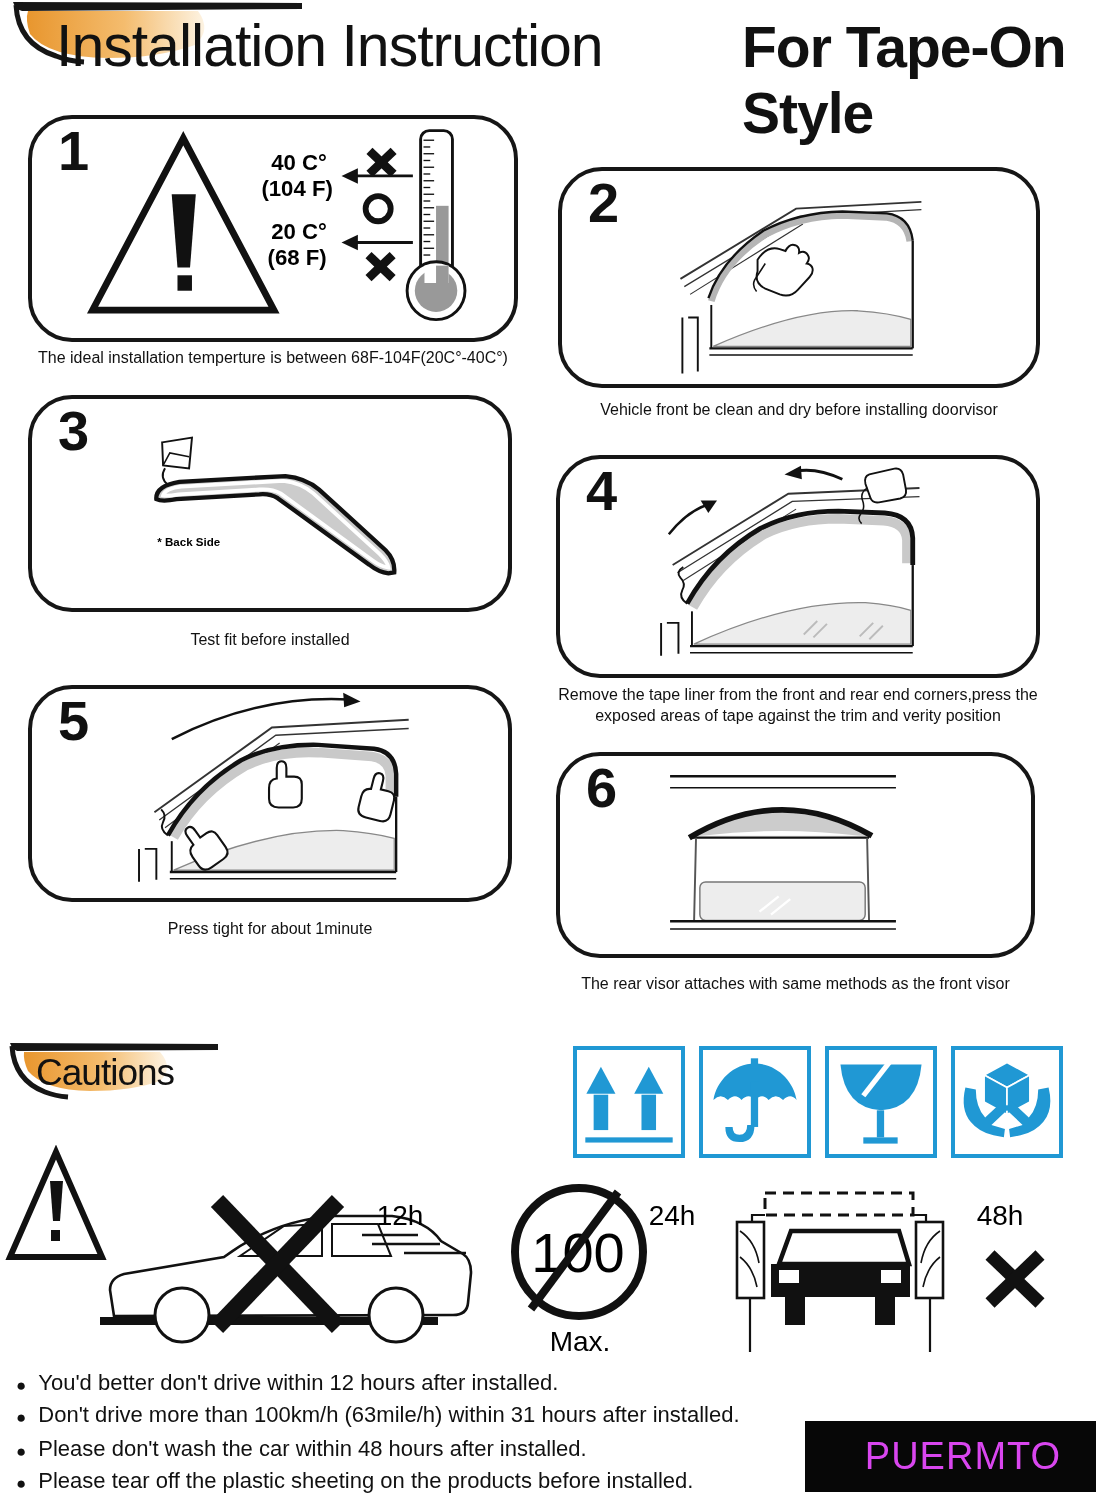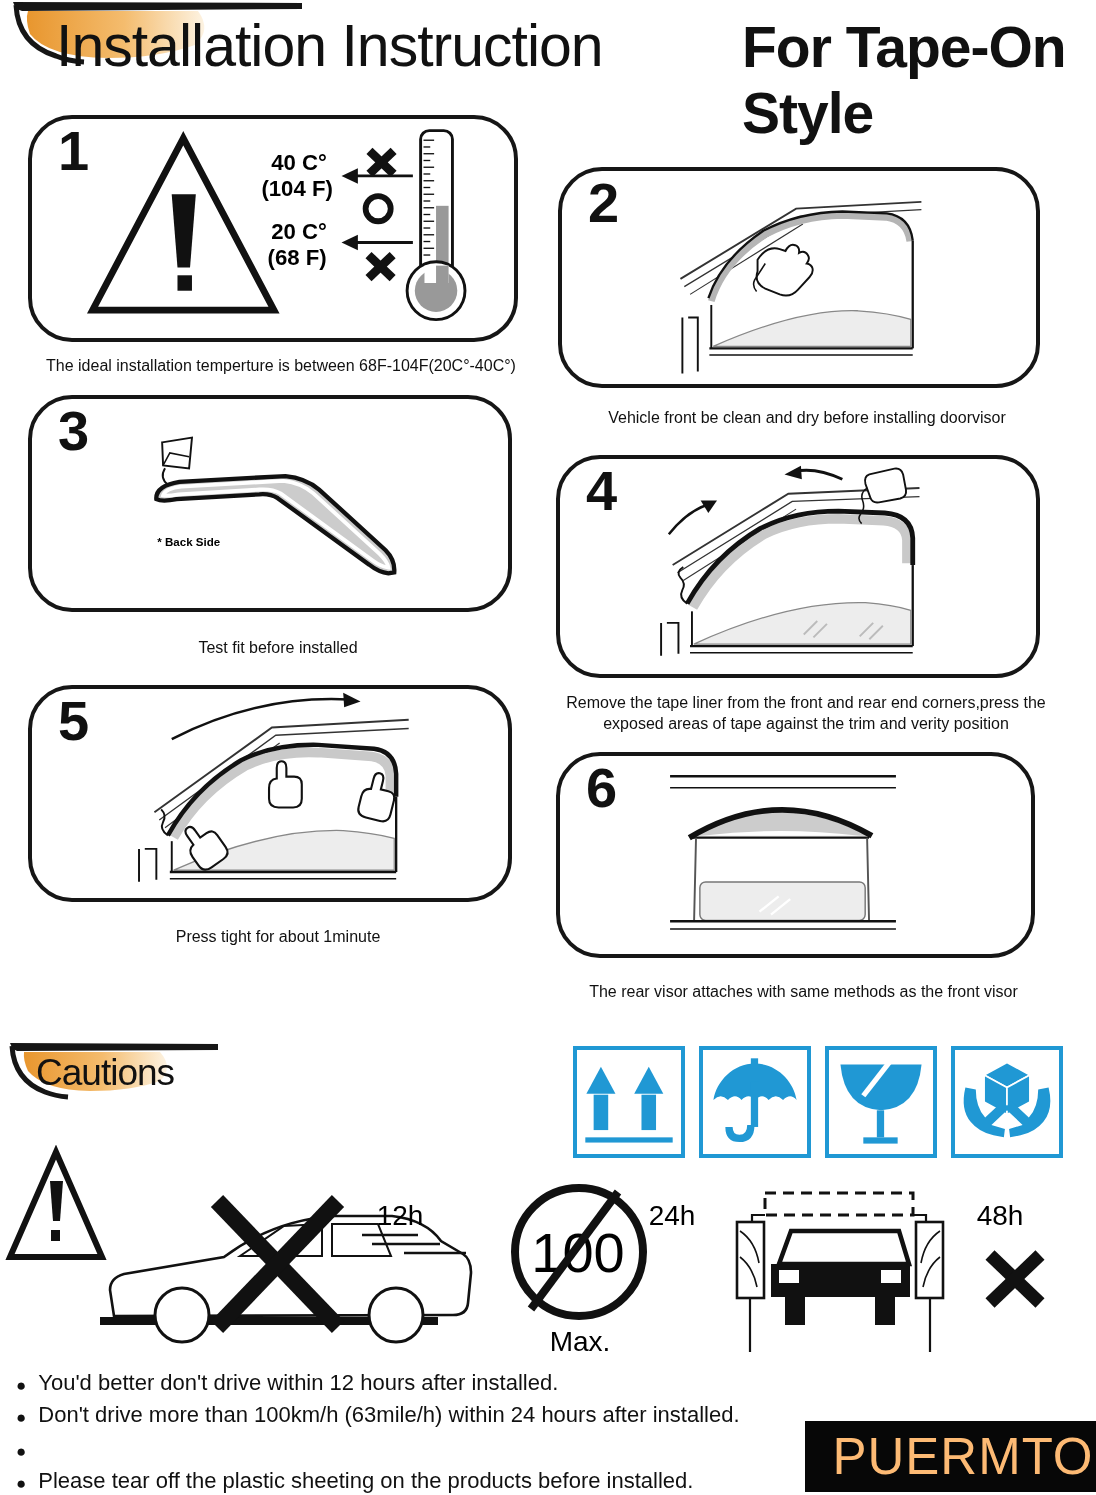--- a/index.html
+++ b/index.html
@@ -7,32 +7,32 @@
          font-family:"Liberation Sans",sans-serif;color:#111;overflow:hidden;}
   
   .masthead{position:absolute;left:0;top:0;width:1096px;height:90px;}
   .swoosh{position:absolute;left:0;top:0;}
   .title-reg{position:absolute;left:56px;top:12px;font-size:59px;font-weight:400;letter-spacing:-1px;}
   .title-bold{position:absolute;left:742px;top:14px;font-size:57px;font-weight:bold;letter-spacing:-1px;}
   
   .panel{position:absolute;border:4px solid #161616;border-radius:44px;background:#fff;box-sizing:border-box;}
   .panel .illus{position:absolute;left:0;top:0;width:100%;height:100%;}
   .step-num{position:absolute;left:26px;top:4px;font-size:56px;font-weight:bold;line-height:1;}
-  .caption{position:absolute;margin:8px;font-size:16px;line-height:21px;text-align:center;color:#111;}
+  .caption{position:absolute;margin:0;font-size:16px;line-height:21px;text-align:center;color:#111;}
   .nowrap{white-space:nowrap;}
   
   .cautions-title{position:absolute;left:36px;top:1052px;font-size:37px;font-weight:400;letter-spacing:-1px;}
   .pkg-icon{position:absolute;width:112px;height:112px;border:4px solid #2098D4;background:#fff;box-sizing:border-box;}
   .pkg-icon svg{width:100%;height:100%;display:block;}
   .bullets{position:absolute;left:12px;top:1366px;width:860px;}
   .bullet-row{position:absolute;left:0;display:flex;align-items:flex-start;font-size:22px;line-height:26px;white-space:nowrap;}
   .bullet-dot{font-size:17px;margin:3px 12px 0 4px;}
   .brand-box{position:absolute;left:805px;top:1421px;width:291px;height:71px;background:#070707;
              display:flex;align-items:center;justify-content:center;}
-  .brand-text{color:#fdba74;font-size:51px;font-weight:500;letter-spacing:1px;margin-left:25px;}
+  .brand-text{color:#d946ef;font-size:38px;font-weight:500;letter-spacing:1px;margin-left:25px;}
   svg text{font-family:"Liberation Sans",sans-serif;}
 </style>
 </head>
 <body>
 
 <div class="sheet">
 
   <header class="masthead">
     <svg class="swoosh" width="310" height="75" viewBox="0 0 310 75">
       <defs>
@@ -370,24 +370,25 @@
     </g>
   </svg>
 
   <div class="bullets">
     <div class="bullet-row" style="top:4px;">
       <span class="bullet-dot">●</span>
       <span>You'd better don't drive within 12 hours after installed.</span>
     </div>
     <div class="bullet-row" style="top:36px;">
       <span class="bullet-dot">●</span>
-      <span>Don't drive more than 100km/h (63mile/h) within 24 hours after installed.</span>
+      <span>Don't drive more than 100km/h (63mile/h) within 31 hours after installed.</span>
     </div>
     <div class="bullet-row" style="top:70px;">
       <span class="bullet-dot">●</span>
+      <span>Please don't wash the car within 48 hours after installed.</span>
     </div>
     <div class="bullet-row" style="top:102px;">
       <span class="bullet-dot">●</span>
       <span>Please tear off the plastic sheeting on the products before installed.</span>
     </div>
   </div>
 
   <div class="brand-box">
     <span class="brand-text">PUERMTO</span>
   </div>

